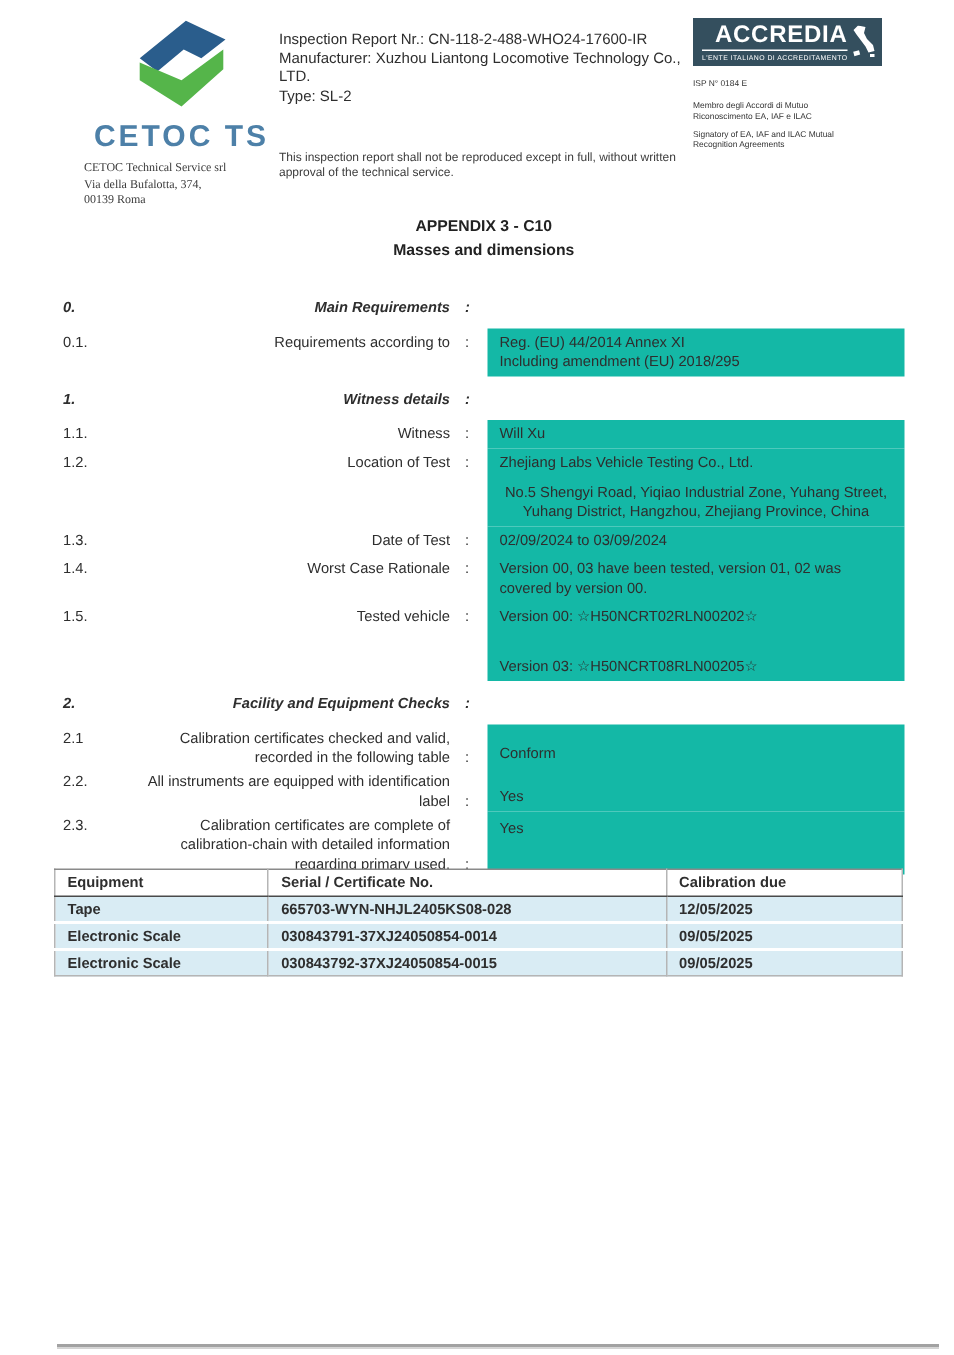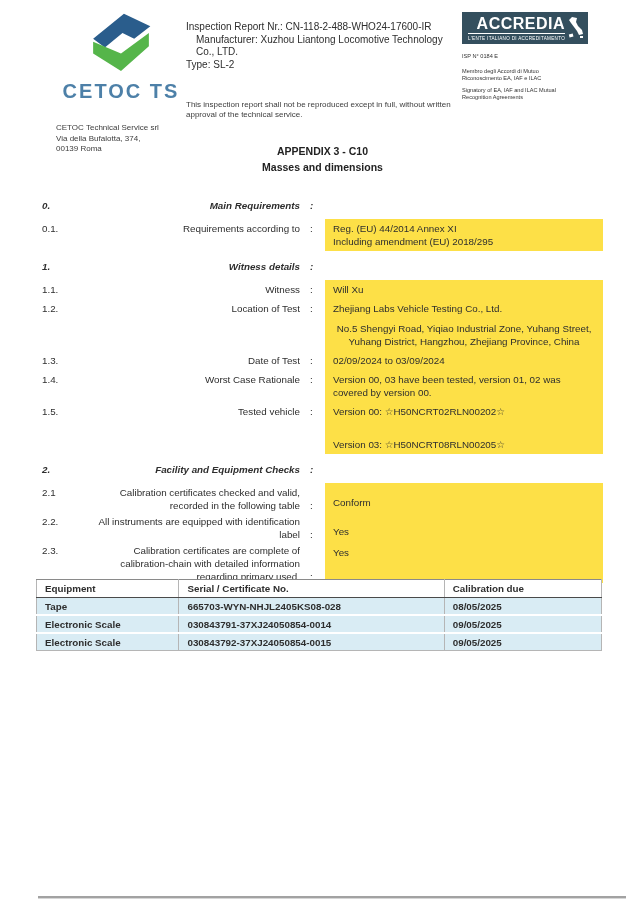--- a/index.html
+++ b/index.html
@@ -3,21 +3,21 @@
 <meta charset="utf-8">
 <style>
   html,body{margin:0;padding:0;background:#fff;}
   body{font-family:"Liberation Sans","DejaVu Sans",sans-serif;color:#2e2e2e;}
   .page{position:relative;width:636px;height:903px;background:#fff;overflow:hidden;}
 
   
   .logo-block{position:absolute;left:56px;top:8px;width:130px;}
   .logo-icon{display:block;margin:0 auto;width:86px;height:66px;}
   .brand{margin-top:6px;text-align:center;font-size:20px;font-weight:bold;letter-spacing:2px;color:#4d80a8;}
-  .addr{margin-top:20px;font-size:8px;line-height:10.5px;color:#3c3c3c;}
+  .addr{margin-top:4px;font-size:8px;line-height:10.5px;color:#3c3c3c;font-family:Liberation Serif, serif;}
 
   .report-info{position:absolute;left:186px;top:21px;width:272px;font-size:10px;line-height:12.5px;color:#2e2e2e;}
   .repro-note{position:absolute;left:186px;top:100px;width:278px;font-size:8px;line-height:10px;color:#3c3c3c;}
 
   .accredia{position:absolute;left:462px;top:12px;width:126px;}
   .accredia-box{background:#344f5e;color:#fff;padding:4px 6px 3px 6px;display:flex;align-items:center;text-align:right;}
   .accredia-textcol{flex:1;}
   .accredia-name{font-size:16px;font-weight:bold;letter-spacing:.5px;line-height:16px;border-bottom:1px solid #fff;padding-bottom:1px;}
   .accredia-tagline{font-size:4.6px;letter-spacing:.3px;margin-top:1.5px;white-space:nowrap;}
   .italy-icon{width:16px;height:22px;margin-left:3px;flex:0 0 auto;}
@@ -30,21 +30,21 @@
   .title{position:absolute;left:42px;top:143px;width:561px;text-align:center;font-weight:bold;font-size:10.5px;line-height:16px;color:#222;}
 
   
   .spec{position:absolute;left:42px;top:190px;width:561px;font-size:9.8px;line-height:13px;}
   .row{display:grid;grid-template-columns:53px 215px 15px 278px;}
   .sec{font-weight:bold;font-style:italic;margin-bottom:7px;margin-top:9px;}
   .sec .num,.sec .lab,.sec .col{font-weight:bold;font-style:italic;}
   .num{padding-top:3px;}
   .lab{padding-top:3px;padding-right:10px;text-align:right;}
   .col{padding-top:3px;}
-  .val{background:#fde047;padding:3px 8px;}
+  .val{background:#14b8a6;padding:3px 8px;}
   .sec .num,.sec .lab,.sec .col{padding-top:0;}
   .addr2{margin-top:7px;text-align:center;}
   .ver2{margin-top:20px;}
   .bottom-align .col,.bottom-align .valtext{display:flex;align-items:flex-end;}
   .bottom-align .col{padding-bottom:0;}
   .g2 .val{display:flex;flex-direction:column;justify-content:flex-end;}
   .g2-last .val{padding-bottom:24px;}
 
   
   .eqt{position:absolute;left:36px;top:579px;width:566px;border-collapse:collapse;font-size:9.8px;}
@@ -72,21 +72,21 @@
     <div class="brand">CETOC TS</div>
     <div class="addr">
       <div>CETOC Technical Service srl</div>
       <div>Via della Bufalotta, 374,</div>
       <div>00139 Roma</div>
     </div>
   </div>
 
   <div class="report-info">
     <span style="display: block;">Inspection Report Nr.: CN-118-2-488-WHO24-17600-IR</span>
-    <span style="display: block; margin-left: 10px;">Manufacturer: Xuzhou Liantong Locomotive Technology Co., LTD.</span>
+    <span style="display: block;">Manufacturer: Xuzhou Liantong Locomotive Technology Co., LTD.</span>
     <span style="display: block;">Type: SL-2</span>
   </div>
   <div class="repro-note">This inspection report shall not be reproduced except in full, without written approval of the technical service.</div>
 
   <div class="accredia">
     <div class="accredia-box">
       <div class="accredia-textcol">
         <div class="accredia-name">ACCREDIA</div>
         <div class="accredia-tagline">L'ENTE ITALIANO DI ACCREDITAMENTO</div>
       </div>
@@ -212,21 +212,21 @@
       <tr>
         <th class="c-equip">Equipment</th>
         <th class="c-serial">Serial / Certificate No.</th>
         <th class="c-cal">Calibration due</th>
       </tr>
     </thead>
     <tbody>
       <tr>
         <td>Tape</td>
         <td>665703-WYN-NHJL2405KS08-028</td>
-        <td>08/05/2025</td>
+        <td>12/05/2025</td>
       </tr>
       <tr>
         <td>Electronic Scale</td>
         <td>030843791-37XJ24050854-0014</td>
         <td>09/05/2025</td>
       </tr>
       <tr>
         <td>Electronic Scale</td>
         <td>030843792-37XJ24050854-0015</td>
         <td>09/05/2025</td>

